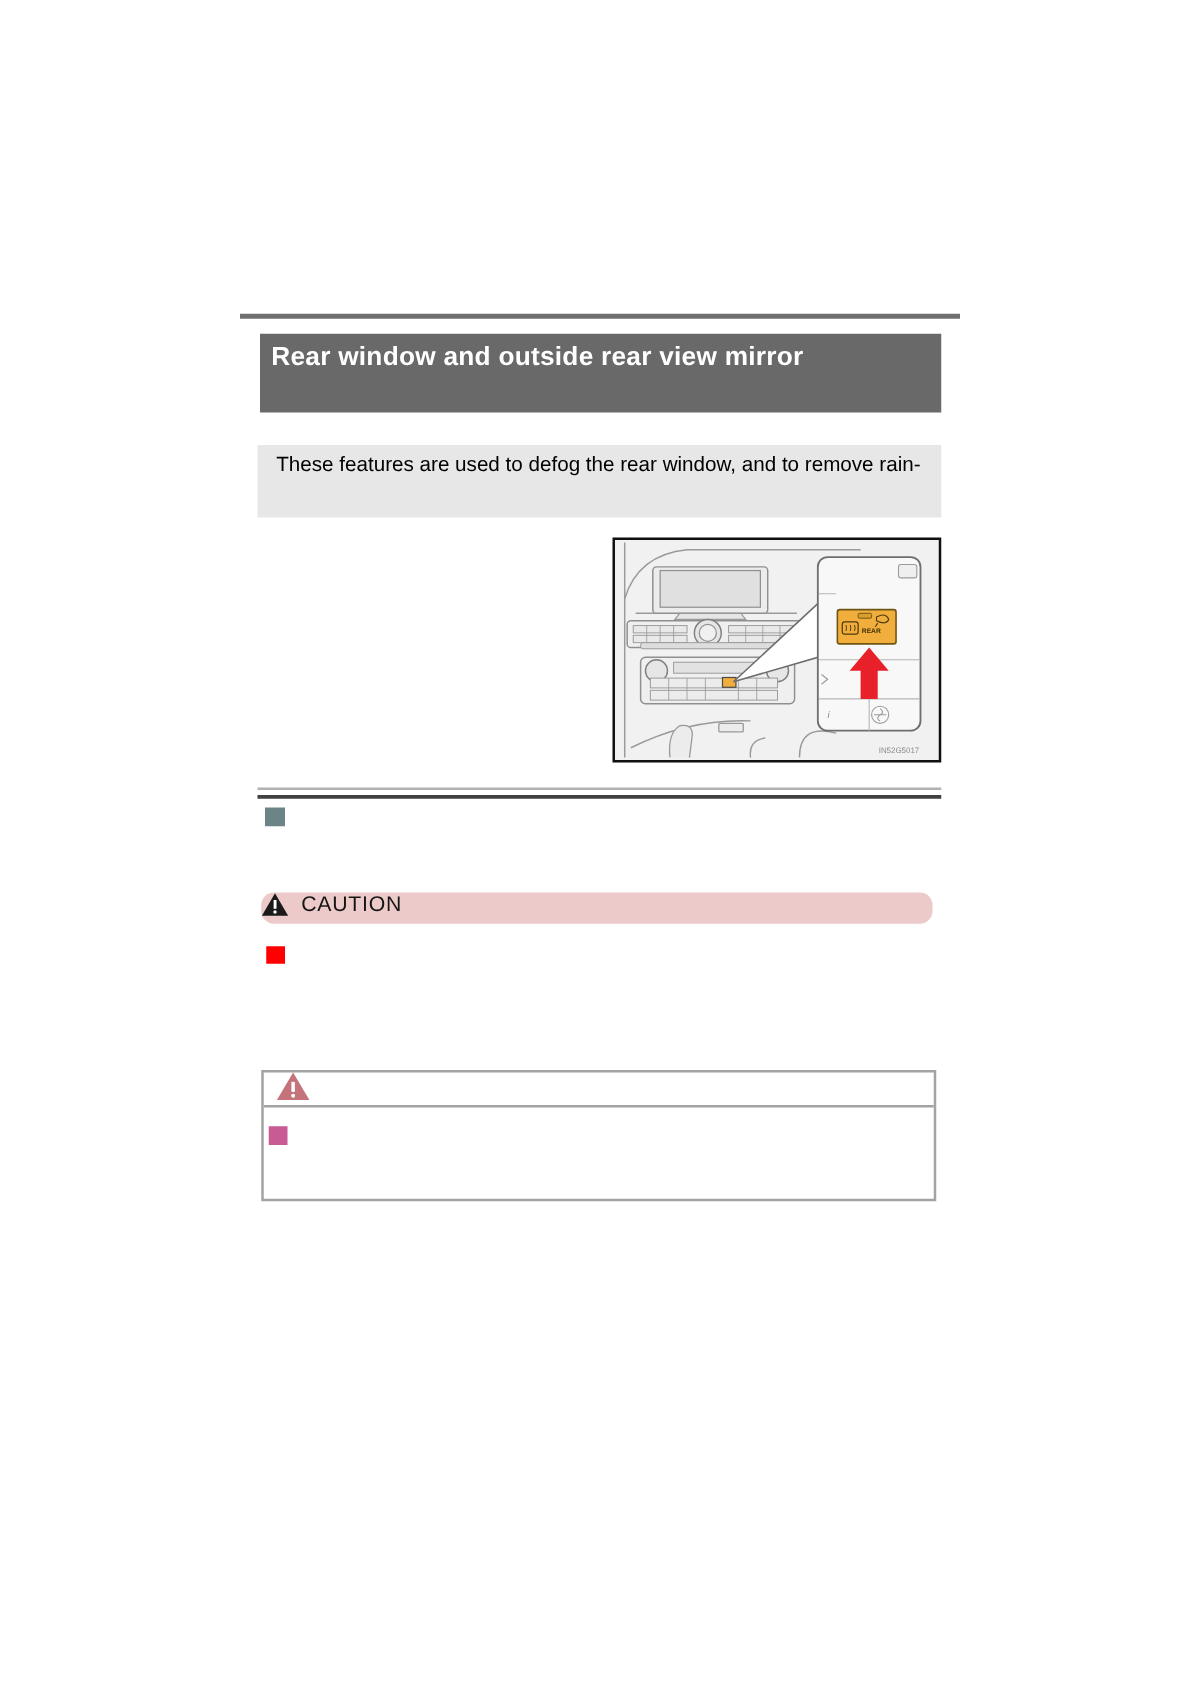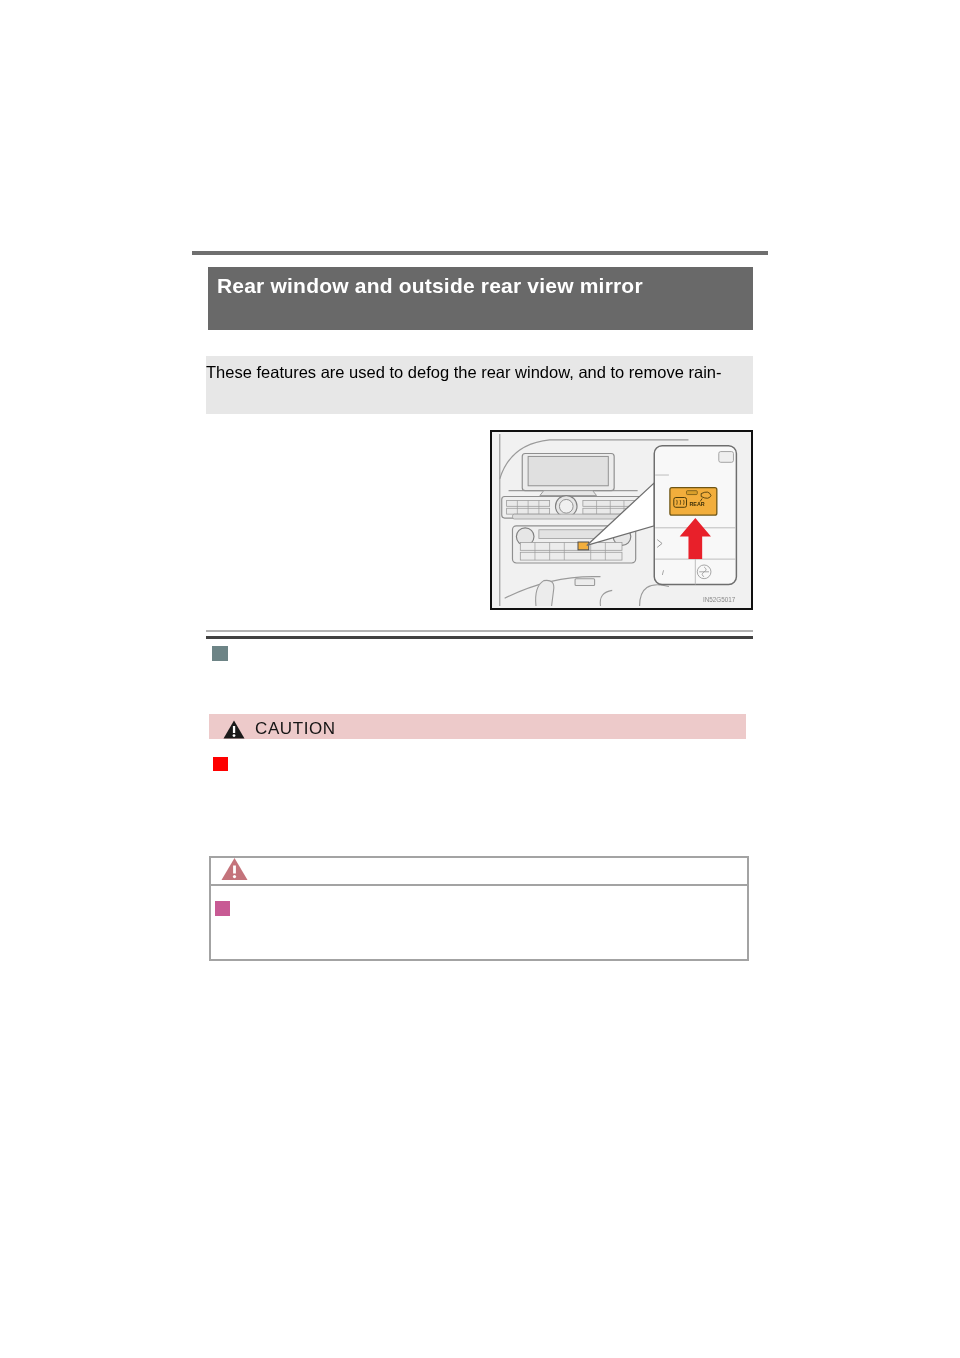--- a/index.html
+++ b/index.html
@@ -13,39 +13,39 @@
   }
   .title-box {
     position:absolute; left:208px; top:247px; width:545px; height:63px;
     background:#696969; color:#ffffff; box-sizing:border-box;
     padding:4px 8px 0 9px; font-weight:bold; font-size:21px; line-height:29px;
     letter-spacing:0.2px;
   }
   .intro-box {
     position:absolute; left:206px; top:336px; width:547px; height:58px;
     background:#e7e7e7; color:#000000; box-sizing:border-box;
-    padding:3px 8px 0 0; font-size:16.5px; line-height:27px;
+    padding:3px 8px 0 15px; font-size:16.5px; line-height:27px;
   }
   .figure {
     position:absolute; left:490px; top:410px; width:263px; height:180px;
     border:2px solid #101010; box-sizing:border-box; background:#f1f1f1;
   }
   .figure svg { display:block; width:100%; height:100%; }
   .section-rule {
     position:absolute; left:206px; top:610px; width:547px; height:4px;
     border-top:2px solid #b2b2b2; border-bottom:3px solid #414141;
     background:#ffffff;
   }
   .marker { position:absolute; }
   .marker-slate { left:212px; top:626px; width:16px; height:15px; background:#6d8486; }
   .marker-red   { left:213px; top:737px; width:15px; height:14px; background:#fe0000; }
   .caution-bar {
     position:absolute; left:209px; top:694px; width:537px; height:25px;
-    background:#edcaca; display:flex; align-items:flex-end; box-sizing:border-box;
-    padding-left:14px;
+    background:#edcaca; display:flex; align-items:flex-start; box-sizing:border-box;
+    border-radius:10px;
   }
   .caution-tri { position:relative; width:22px; height:19px; flex:0 0 auto; }
   .caution-tri svg { display:block; }
   .caution-label {
     margin-left:10px; font-size:17px; color:#151515; letter-spacing:0.6px;
   }
   .notice-box {
     position:absolute; left:209px; top:836px; width:540px; height:105px;
     border:2px solid #a3a3a3; box-sizing:border-box; background:#ffffff;
   }

